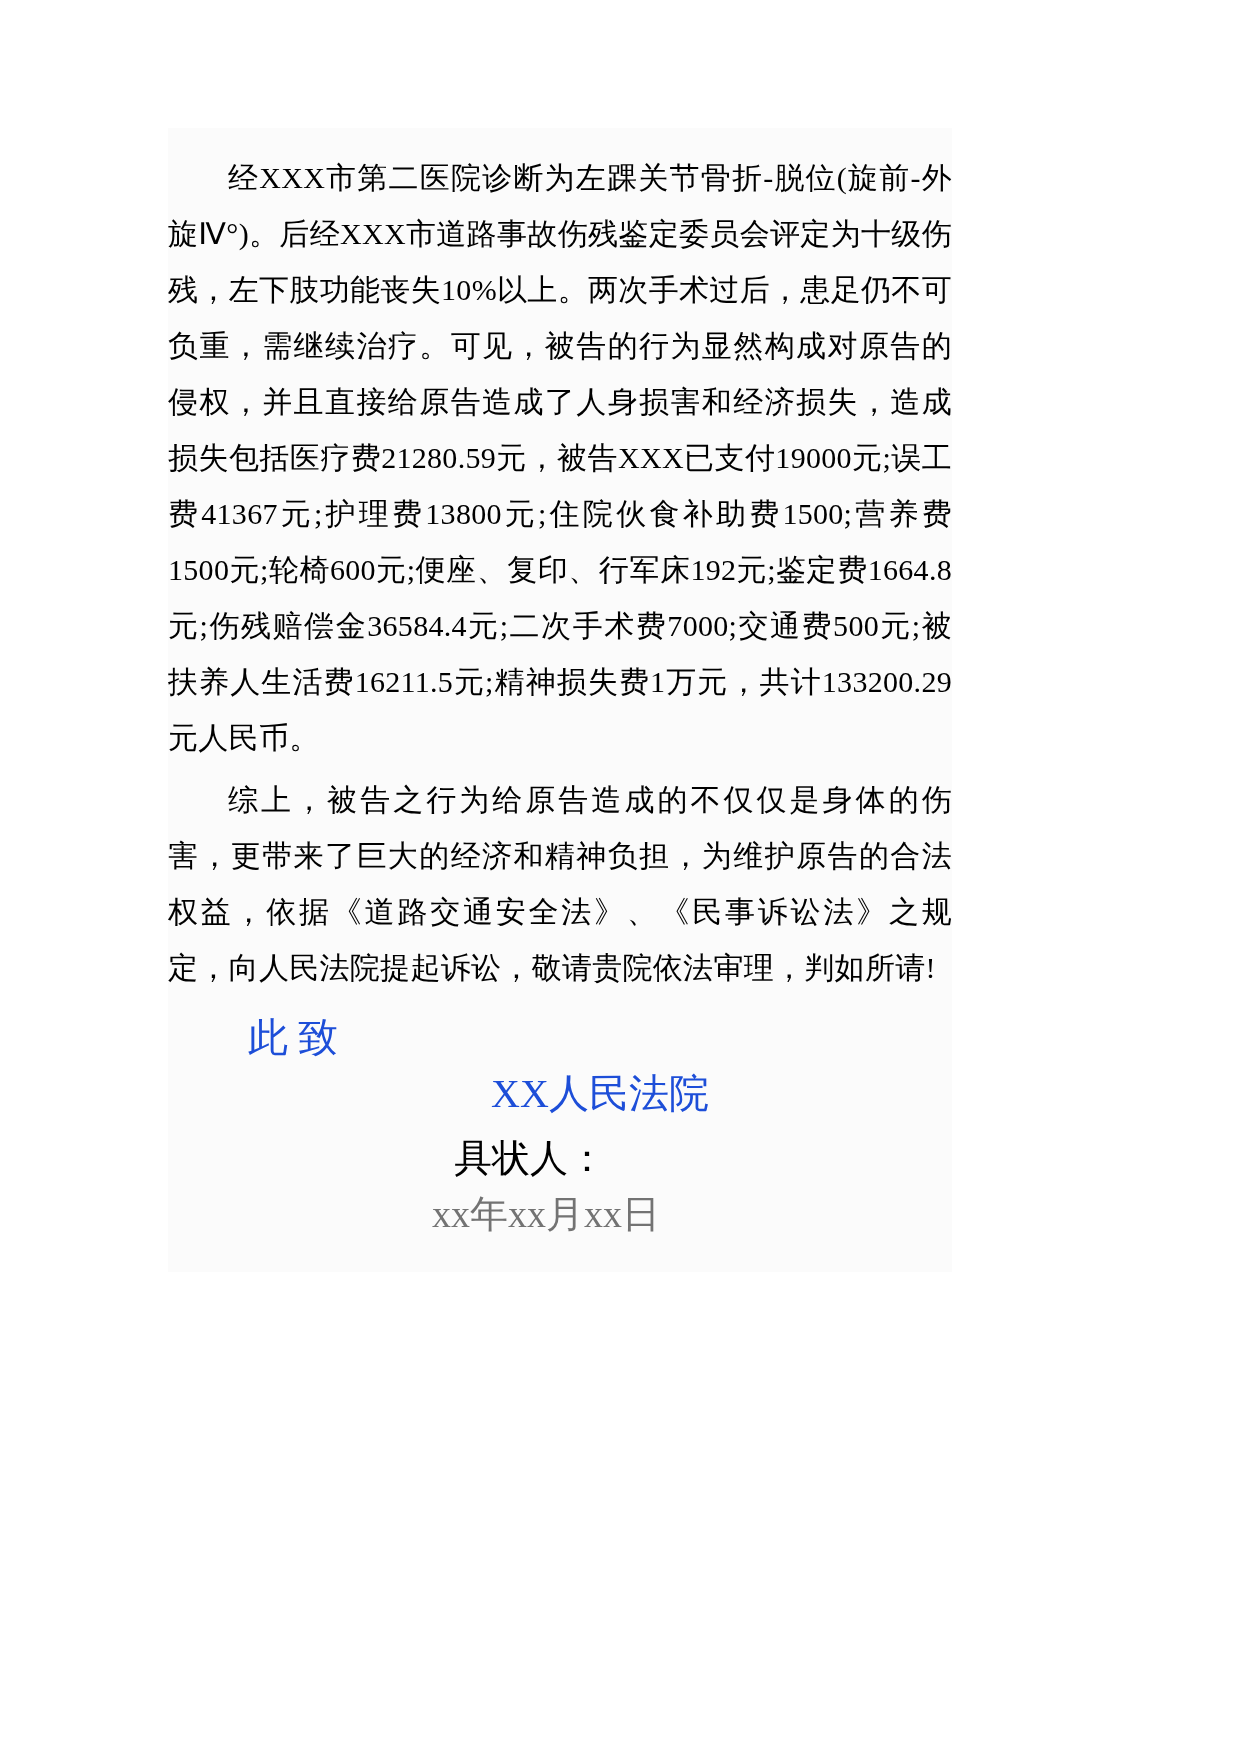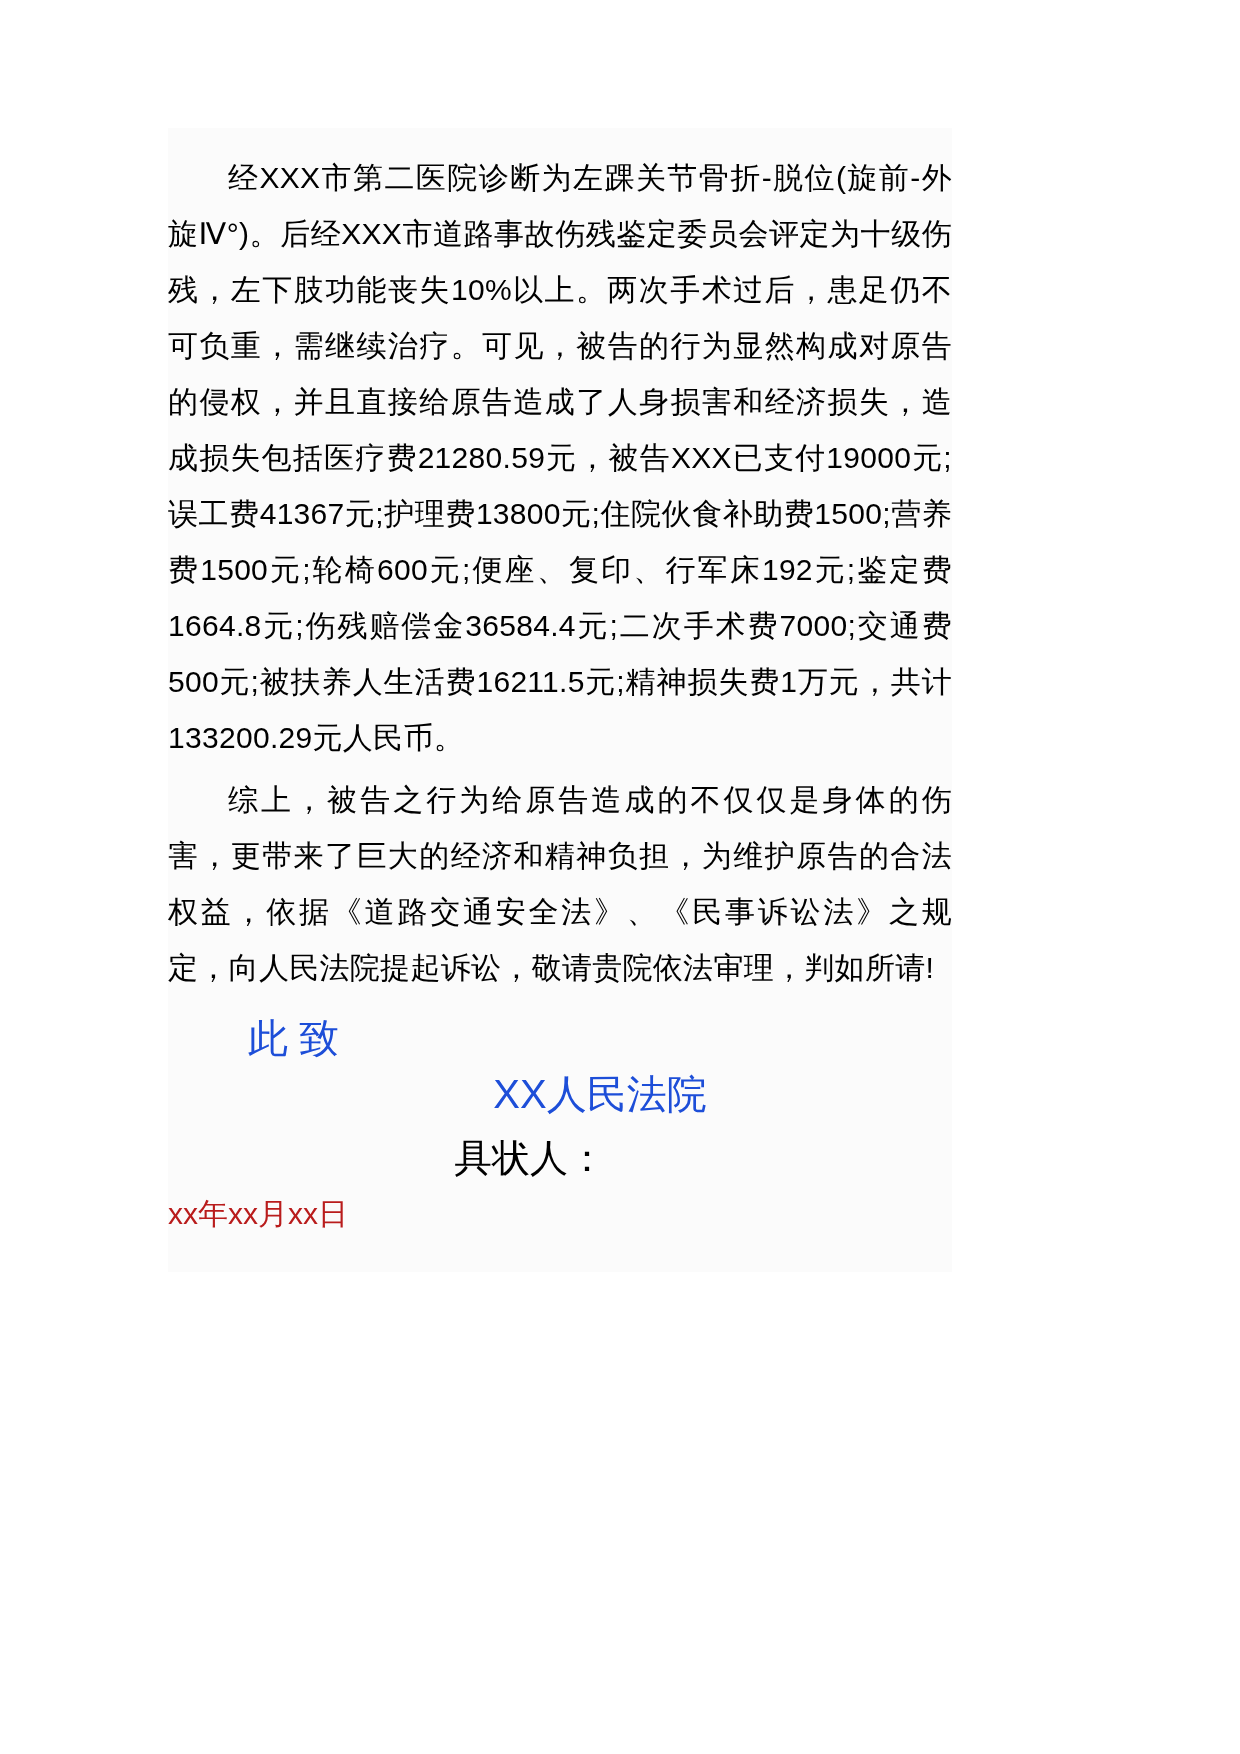--- a/index.html
+++ b/index.html
@@ -5,21 +5,21 @@
   html, body {
     margin: 0;
     padding: 0;
     background: #ffffff;
   }
   .page {
     position: relative;
     width: 1240px;
     height: 1362px;
     background: #ffffff;
-    font-family: Liberation Sans, sans-serif;
+    font-family: Liberation Serif, serif;
     overflow: hidden;
   }
   .content {
     position: absolute;
     left: 168px;
     top: 128px;
     width: 784px;
     background: #fbfbfb;
     padding: 22px 0 30px 0;
   }
@@ -57,25 +57,26 @@
   .signline {
     font-size: 38px;
     line-height: 56px;
     color: #000000;
     margin: 0;
     font-weight: 500;
     text-align: center;
     padding-right: 60px;
   }
   .dateline {
-    font-size: 30px;
+    font-size: 38px;
     line-height: 56px;
-    color: #b91c1c;
+    color: #737373;
     margin: 0;
     font-weight: 500;
+    text-align: center;
     padding-right: 28px;
   }
 </style>
 </head>
 <body>
 
 <div class="page">
   <div class="content">
 
     <p class="para">经XXX市第二医院诊断为左踝关节骨折-脱位(旋前-外旋Ⅳ°)。后经XXX市道路事故伤残鉴定委员会评定为十级伤残，左下肢功能丧失10%以上。两次手术过后，患足仍不可负重，需继续治疗。可见，被告的行为显然构成对原告的侵权，并且直接给原告造成了人身损害和经济损失，造成损失包括医疗费21280.59元，被告XXX已支付19000元;误工费41367元;护理费13800元;住院伙食补助费1500;营养费1500元;轮椅600元;便座、复印、行军床192元;鉴定费1664.8元;伤残赔偿金36584.4元;二次手术费7000;交通费500元;被扶养人生活费16211.5元;精神损失费1万元，共计133200.29元人民币。</p>

